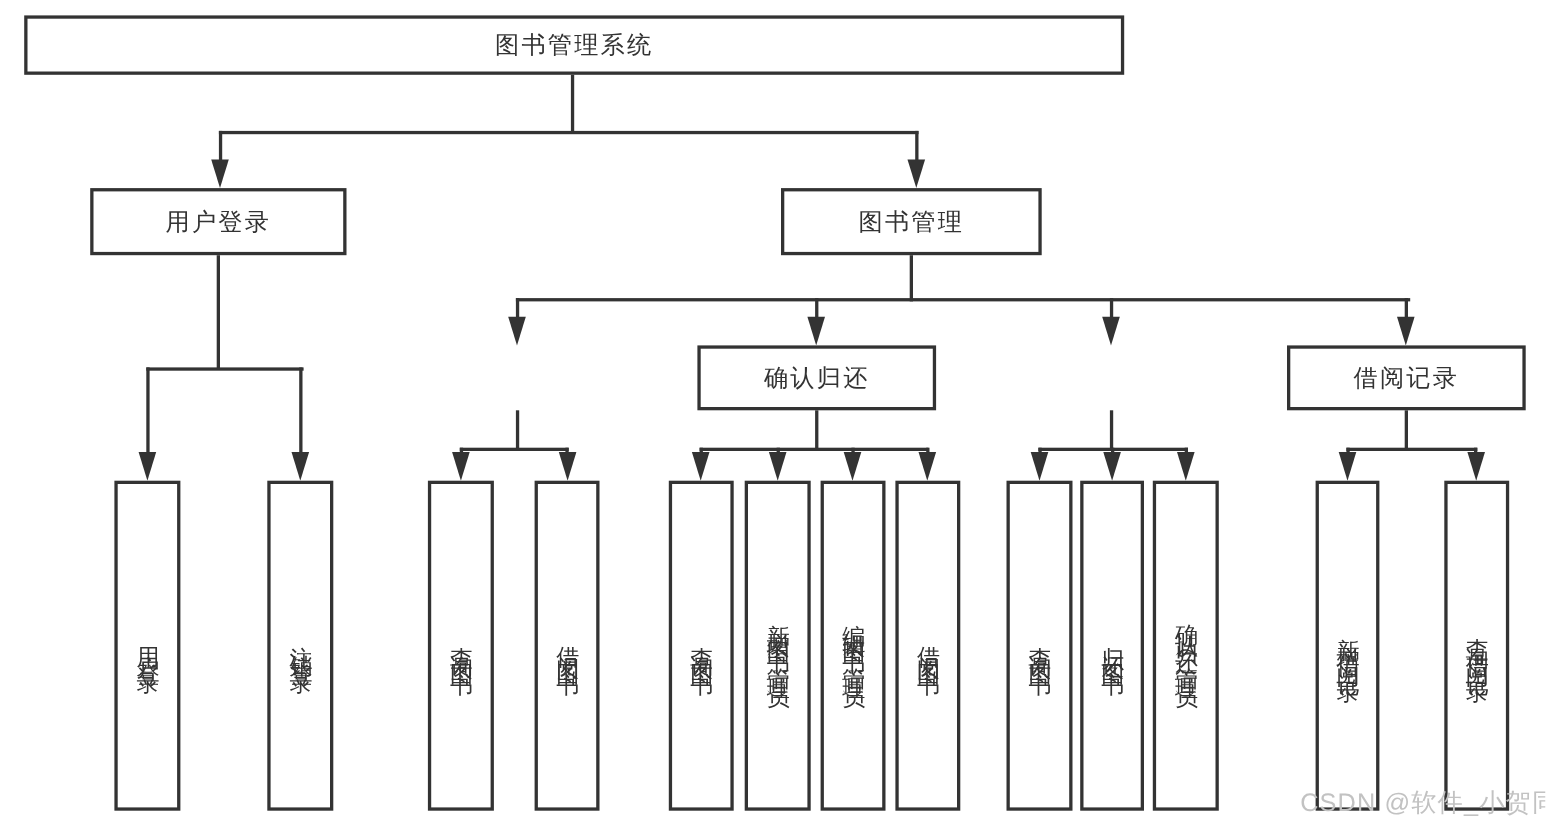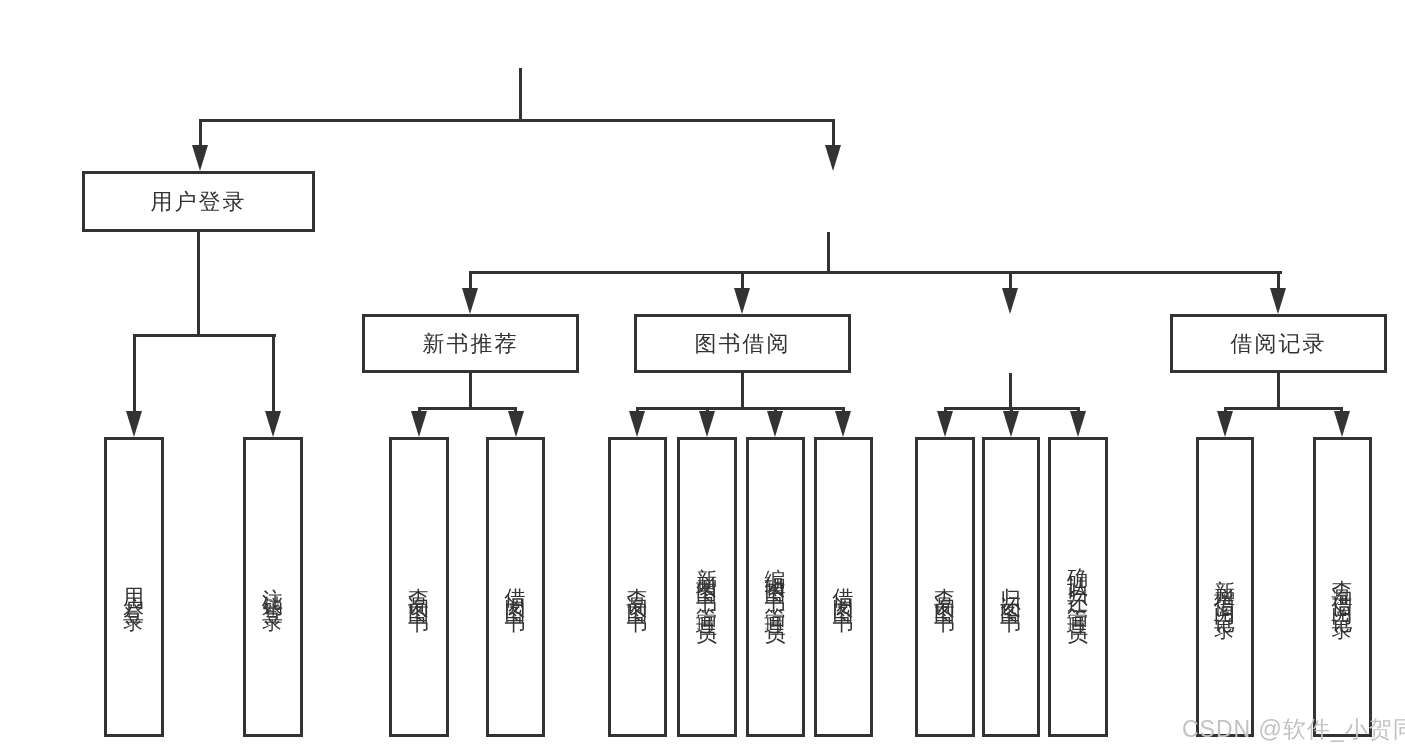--- a/index.html
+++ b/index.html
@@ -60,55 +60,58 @@
     letter-spacing:1px;
     white-space:nowrap;
     z-index:6;
   }
 </style>
 </head>
 <body>
 
 <div id="canvas">
 
+  <div class="box" style="left:22px;top:14px;width:1000px;height:54px;">
+    <span class="hlabel">图书管理系统</span>
+  </div>
 
   <div class="line" style="left:519px;top:68px;width:3px;height:52px;"></div>
   <div class="line" style="left:199px;top:119px;width:636px;height:3px;"></div>
   <div class="line" style="left:199px;top:119px;width:3px;height:28px;"></div>
   <div class="arrow" style="left:192px;top:145px;"></div>
   <div class="line" style="left:832px;top:119px;width:3px;height:28px;"></div>
   <div class="arrow" style="left:825px;top:145px;"></div>
 
   <div class="box" style="left:82px;top:171px;width:233px;height:61px;">
     <span class="hlabel">用户登录</span>
+  </div>
+  <div class="box" style="left:710px;top:171px;width:237px;height:61px;">
+    <span class="hlabel">图书管理</span>
   </div>
 
   <div class="line" style="left:197px;top:232px;width:3px;height:104px;"></div>
   <div class="line" style="left:133px;top:334px;width:143px;height:3px;"></div>
   <div class="line" style="left:133px;top:334px;width:3px;height:79px;"></div>
   <div class="arrow" style="left:126px;top:411px;"></div>
   <div class="line" style="left:272px;top:334px;width:3px;height:79px;"></div>
   <div class="arrow" style="left:265px;top:411px;"></div>
 
   <div class="line" style="left:827px;top:232px;width:3px;height:42px;"></div>
   <div class="line" style="left:469px;top:271px;width:813px;height:3px;"></div>
   <div class="line" style="left:469px;top:271px;width:3px;height:20px;"></div>
   <div class="arrow" style="left:462px;top:288px;"></div>
   <div class="line" style="left:741px;top:271px;width:3px;height:20px;"></div>
   <div class="arrow" style="left:734px;top:288px;"></div>
   <div class="line" style="left:1009px;top:271px;width:3px;height:20px;"></div>
   <div class="arrow" style="left:1002px;top:288px;"></div>
   <div class="line" style="left:1277px;top:271px;width:3px;height:20px;"></div>
   <div class="arrow" style="left:1270px;top:288px;"></div>
 
-  <div class="box" style="left:362px;top:314px;width:217px;height:59px;">
-    <span class="hlabel">新书推荐</span>
-  </div>
   <div class="box" style="left:634px;top:314px;width:217px;height:59px;">
-    <span class="hlabel">图书借阅</span>
+    <span class="hlabel">确认归还</span>
   </div>
   <div class="box" style="left:1170px;top:314px;width:217px;height:59px;">
     <span class="hlabel">借阅记录</span>
   </div>
 
   <div class="line" style="left:469px;top:373px;width:3px;height:37px;"></div>
   <div class="line" style="left:418px;top:407px;width:99px;height:3px;"></div>
   <div class="line" style="left:418px;top:407px;width:3px;height:8px;"></div>
   <div class="arrow" style="left:411px;top:411px;"></div>
   <div class="line" style="left:514px;top:407px;width:3px;height:8px;"></div>

